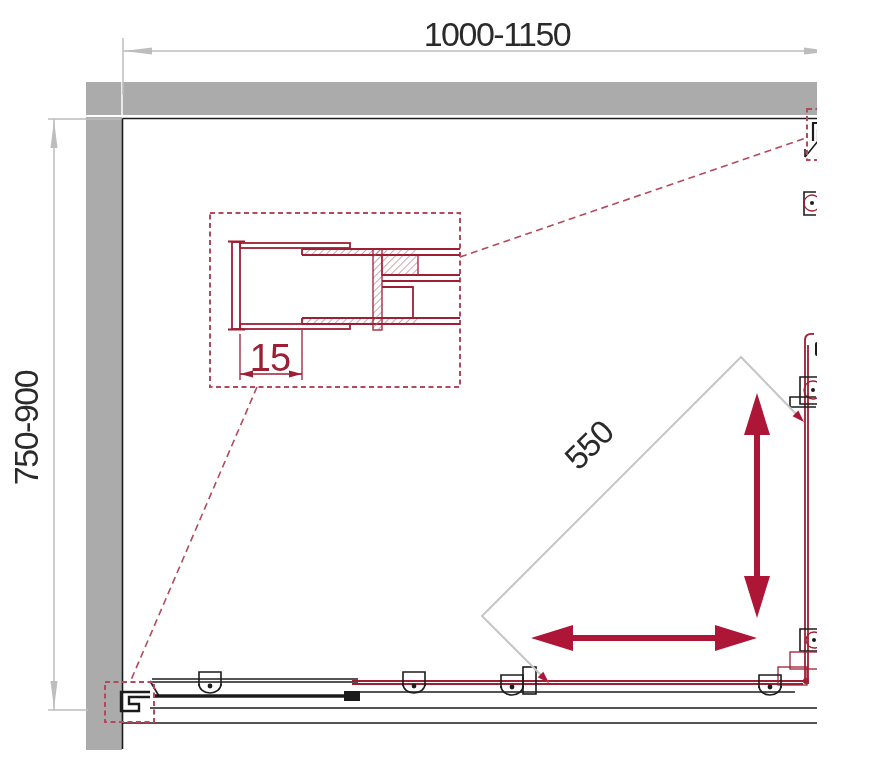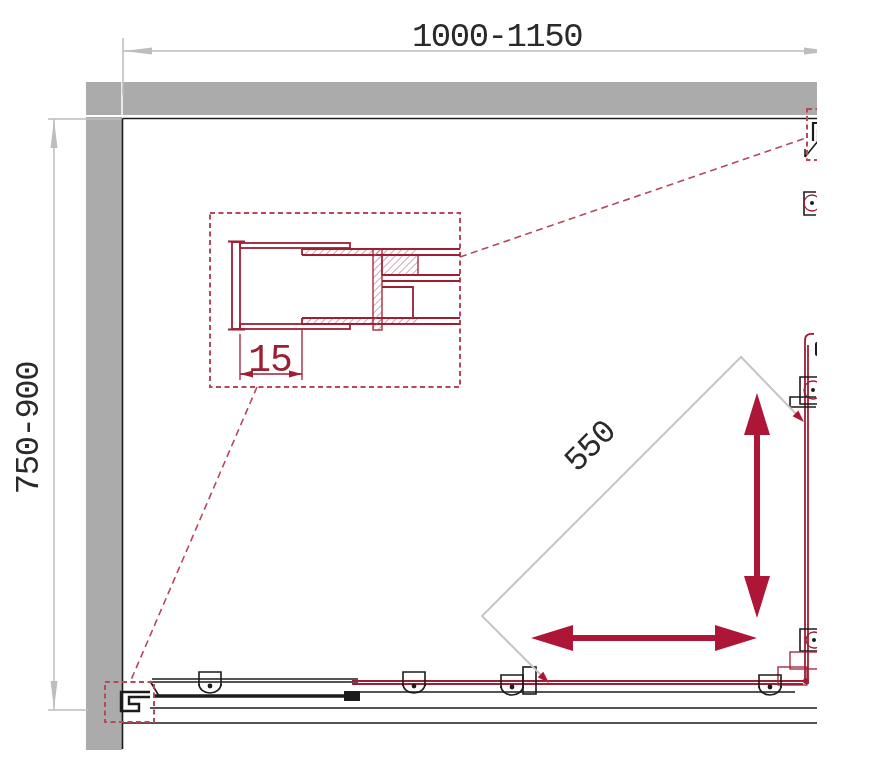--- a/index.html
+++ b/index.html
@@ -1,17 +1,17 @@
 <!DOCTYPE html>
 <html style="--bg: #ffffff; --wall-gray: #ababab; --line-dark: #1c1c1c; --crimson: #9e1e33; --arrow-red: #ad1637; --leader-red: #b5495c; --dim-gray: #bdbdbd; --text-dark: #2a2a2a;"><head>
 <meta charset="utf-8">
 <style>
   html,body{margin:0;padding:0;background:var(--bg,#fff);}
   .stage{position:relative;width:817px;height:768px;background:var(--bg,#fff);overflow:hidden;
-         font-family:Liberation Mono, monospace;}
+         font-family:Liberation Sans, sans-serif;}
   svg{position:absolute;left:0;top:0;}
   .ln{stroke:var(--line-dark,#1c1c1c);fill:none;stroke-width:1.6;}
   .thick{stroke-width:3.4;}
   .red{stroke:var(--crimson,#9e1e33);fill:none;stroke-width:1.8;}
   .redthin{stroke:var(--crimson,#9e1e33);fill:none;stroke-width:1.3;}
   .dashbox{stroke:var(--leader-red,#b5495c);fill:none;stroke-width:2;stroke-dasharray:5 3.5;}
   .leader{stroke:var(--leader-red,#b5495c);fill:none;stroke-width:1.6;stroke-dasharray:7 4.5;}
   .dim{stroke:var(--dim-gray,#bdbdbd);fill:none;stroke-width:1.5;}
   .dimfill{fill:var(--dim-gray,#bdbdbd);stroke:none;}
   .grayline{stroke:#c6c6c6;fill:none;stroke-width:2;}

